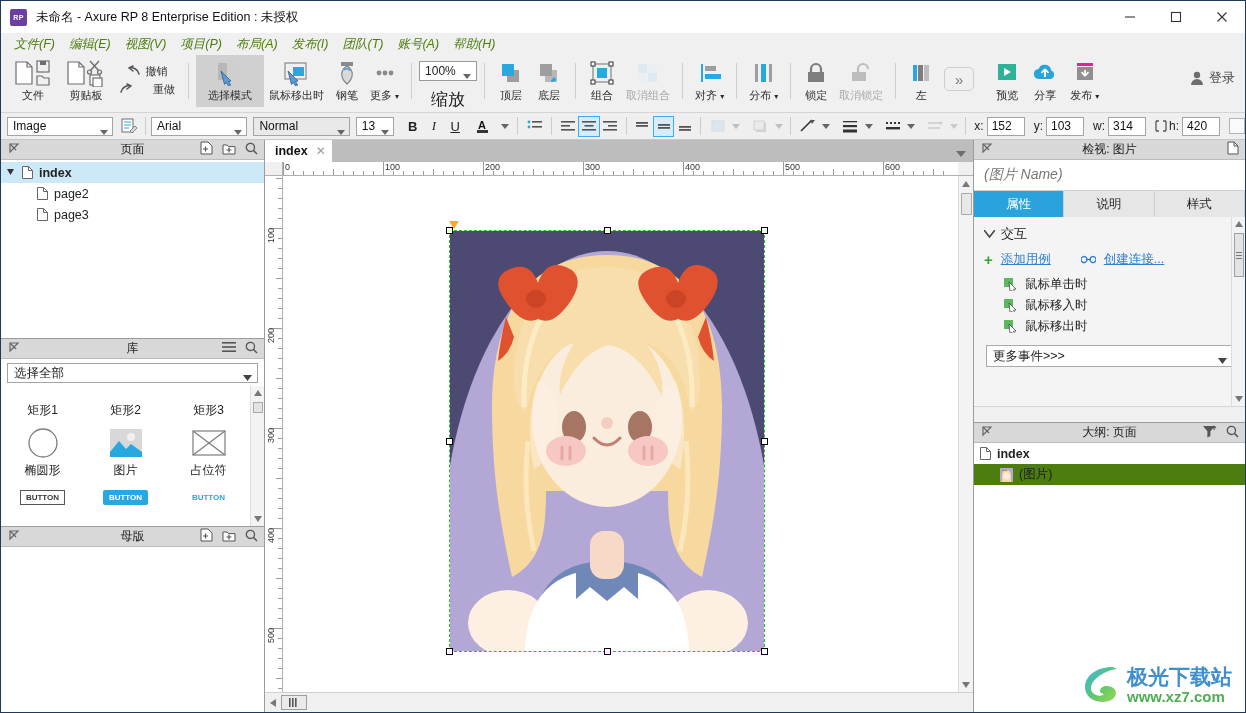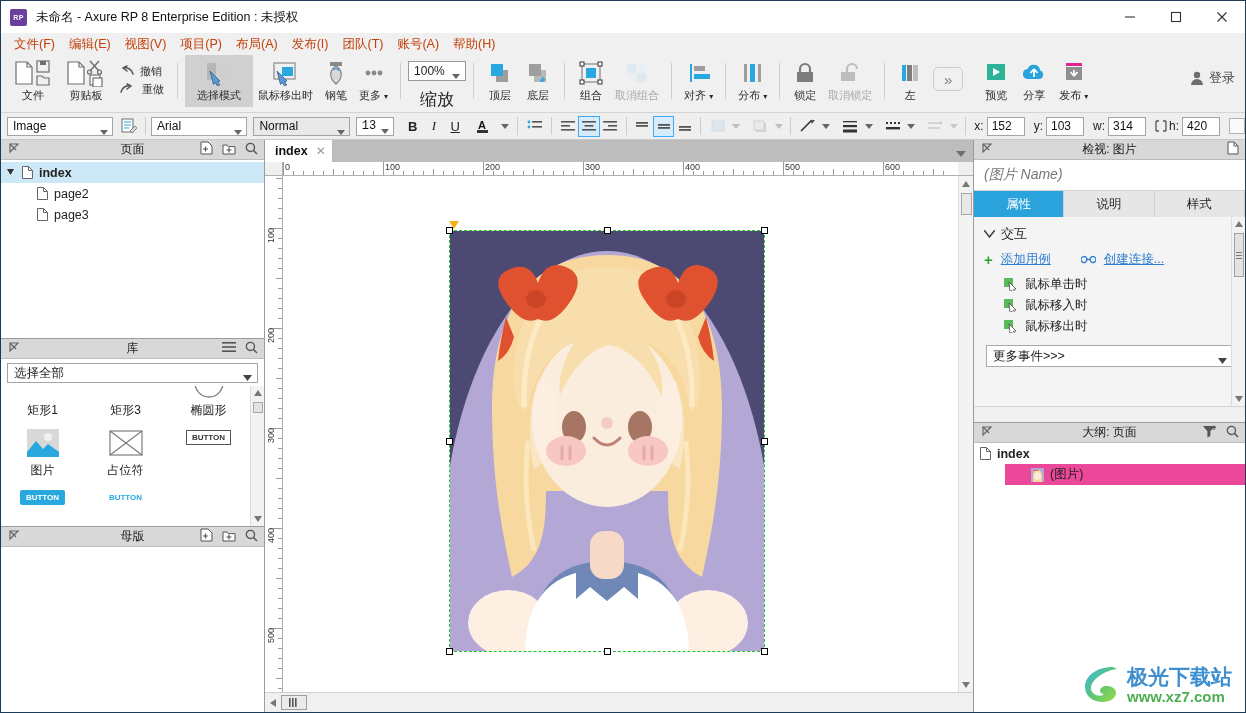--- a/index.html
+++ b/index.html
@@ -17,21 +17,21 @@
   .titlebar { position:relative; height:32px; background:#fff; display:flex; align-items:center; padding-left:9px;}
   .app-logo { width:17px; height:17px; background:#6b3fa0; border-radius:2px; color:#fff; font-size:7px;
               display:flex; align-items:center; justify-content:center; font-weight:bold; letter-spacing:.3px;}
   .title-text { margin-left:9px; font-size:12.5px; color:#111; }
   .win-ctl { position:absolute; top:0; right:0; display:flex; height:32px; }
   .win-btn { width:46px; height:32px; display:flex; align-items:center; justify-content:center; color:#333; font-size:13px;}
   .win-btn svg{display:block}
 
   
   .menubar { height:22px; background:#f0f0f0; display:flex; align-items:center; padding-left:6px; }
-  .menu-item { padding:2px 7px; font-size:12.5px; color:#c2410c; }
+  .menu-item { padding:2px 7px; font-size:12.5px; color:#4d7c0f;font-style:italic; }
 
   
   .toolbar { height:58px; background:#f0f0f0; display:flex; align-items:flex-start; padding-left:6px; position:relative;
              border-bottom:1px solid #d4d4d4;}
   .tgroup { display:flex; align-items:flex-start; height:58px; }
   .tsep { width:1px; height:36px; background:#cfcfcf; margin:8px 7px 0 7px; }
   .tbtn { display:flex; flex-direction:column; align-items:center; justify-content:flex-start;
           padding:3px 5px 0 5px; min-width:34px; height:52px; }
   .tbtn .ic { height:30px; display:flex; align-items:center; justify-content:center; }
   .tbtn .lb { font-size:11px; color:#2b2b2b; line-height:12px; margin-top:1px; white-space:nowrap; }
@@ -157,21 +157,21 @@
   .moreevents .caret{position:absolute;right:5px;top:7px;}
   .insp-scroll{position:absolute;right:0;top:0;bottom:0;width:14px;background:#f3f3f3;border-left:1px solid #dcdcdc;}
   .insp-scroll .up,.insp-scroll .dn{height:14px;display:flex;align-items:center;justify-content:center;}
   .insp-scroll .bar{position:absolute;top:16px;left:2px;width:10px;height:44px;background:#e3e3e3;border:1px solid #a0a0a0;
                     display:flex;align-items:center;justify-content:center;}
   .insp-foot{height:16px;background:#f0f0f0;border-top:1px solid #d6d6d6;}
 
   .outline-panel { flex:1; display:flex; flex-direction:column; }
   .outline-body{flex:1;background:#fff;}
   .orow{height:21px;display:flex;align-items:center;font-size:12.5px;padding-left:6px;}
-  .orow.sel{background:#ec4899;margin-left:31px;}
+  .orow.sel{background:#4d7c0f;}
   .orow .lbl{margin-left:6px;}
   .orow.child{padding-left:26px;}
 
   
   .watermark{position:absolute;right:6px;bottom:4px;width:160px;height:48px;}
 
   .statusbar{height:6px;background:#f0f0f0;}
   svg{shape-rendering:geometricPrecision;}
 </style>
 </head>
@@ -244,21 +244,21 @@
       <div class="lb">剪贴板</div>
     </div>
 
     <div class="stack2" style="padding-top:7px;">
       <div style="display:flex;align-items:center;gap:5px;height:18px;padding:0 6px;text-align:right;">
         <svg width="14" height="12" viewBox="0 0 14 12">
             <path d="M12 9 C11 4 6 2 2 3 M2 3 l4 -2 M2 3 l4 3" stroke="#555" stroke-width="1.5" fill="none" stroke-linecap="round"></path>
           </svg>
         <span class="mini">撤销</span>
       </div>
-      <div style="display:flex;align-items:center;gap:9px;height:18px;padding:0 6px;">
+      <div style="display:flex;align-items:center;gap:20px;height:18px;padding:0 6px;">
         <svg width="14" height="12" viewBox="0 0 14 12">
             <path d="M2 9 C3 4 8 2 12 3 M12 3 l-4 -2 M12 3 l-4 3" stroke="#555" stroke-width="1.5" fill="none" stroke-linecap="round"></path>
           </svg>
         <span class="mini">重做</span>
       </div>
     </div>
 
     <div class="tsep"></div>
 
     <div class="tbtn sel" style="min-width:68px">
@@ -505,21 +505,21 @@
           </svg></span>
     </div>
 
     <div class="fsel gray" style="width:100px;margin-left:6px;">
       <span>Normal</span>
       <span class="caret"><svg width="8" height="5" viewBox="0 0 8 5">
             <path d="M0 0 L4 5 L8 0 Z" fill="#666"></path>
           </svg></span>
     </div>
 
-    <div class="fsel" style="width:40px;margin-left:6px;font-family:Liberation Mono, monospace;">
+    <div class="fsel" style="width:40px;margin-left:6px;">
       <span>13</span>
       <span class="caret"><svg width="8" height="5" viewBox="0 0 8 5">
             <path d="M0 0 L4 5 L8 0 Z" fill="#666"></path>
           </svg></span>
     </div>
 
     <div style="width:8px"></div>
     <div class="fbtn">
         <b style="font-size:13px">B</b>
       </div>
@@ -793,20 +793,24 @@
                 <path d="M0 0 L4.5 6 L9 0 Z" fill="#444"></path>
               </svg></span>
         </div>
 
         <div class="lib-body">
           <div class="lib-grid" style="margin-top:-22px; padding-right:14px;">
 
             <div class="lib-cell">
               <div class="thumb"></div>
               <div class="cname">矩形1</div>
+            </div>
+            <div class="lib-cell">
+              <div class="thumb"></div>
+              <div class="cname">矩形2</div>
             </div>
             <div class="lib-cell">
               <div class="thumb"></div>
               <div class="cname">矩形3</div>
             </div>
 
             <div class="lib-cell">
               <div class="thumb">
                 <svg width="32" height="32" viewBox="0 0 32 32">
                     <circle cx="16" cy="16" r="14" fill="#fff" stroke="#7d7d7d" stroke-width="1.3"></circle>

